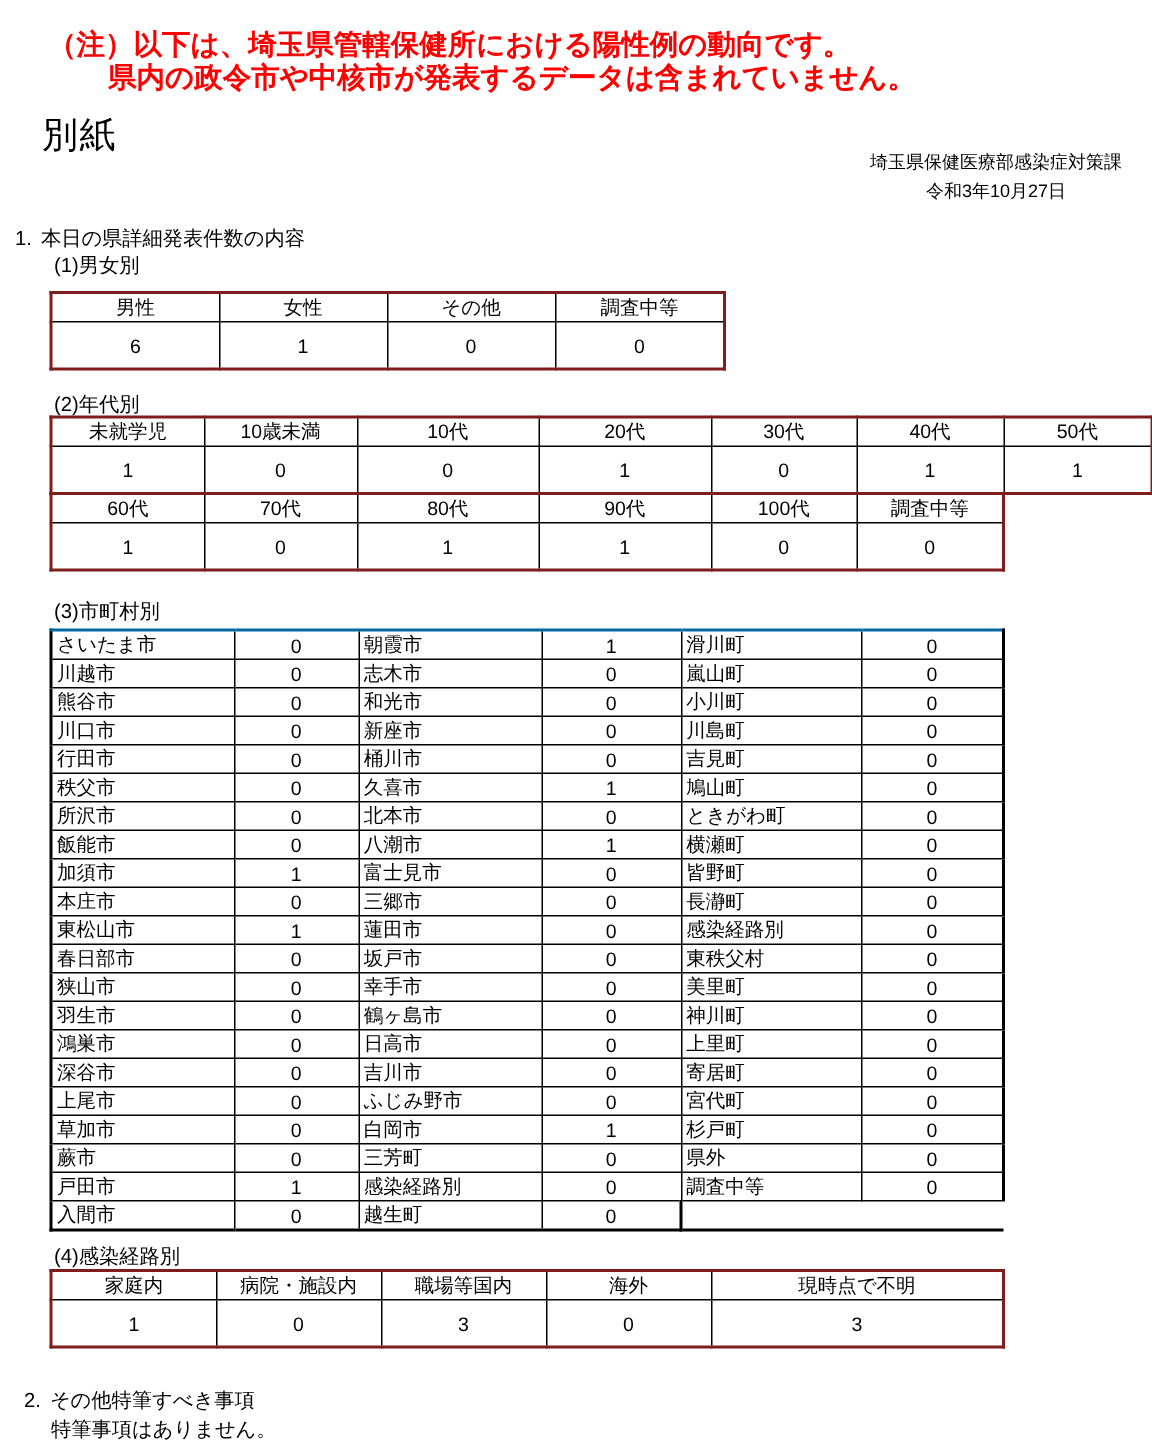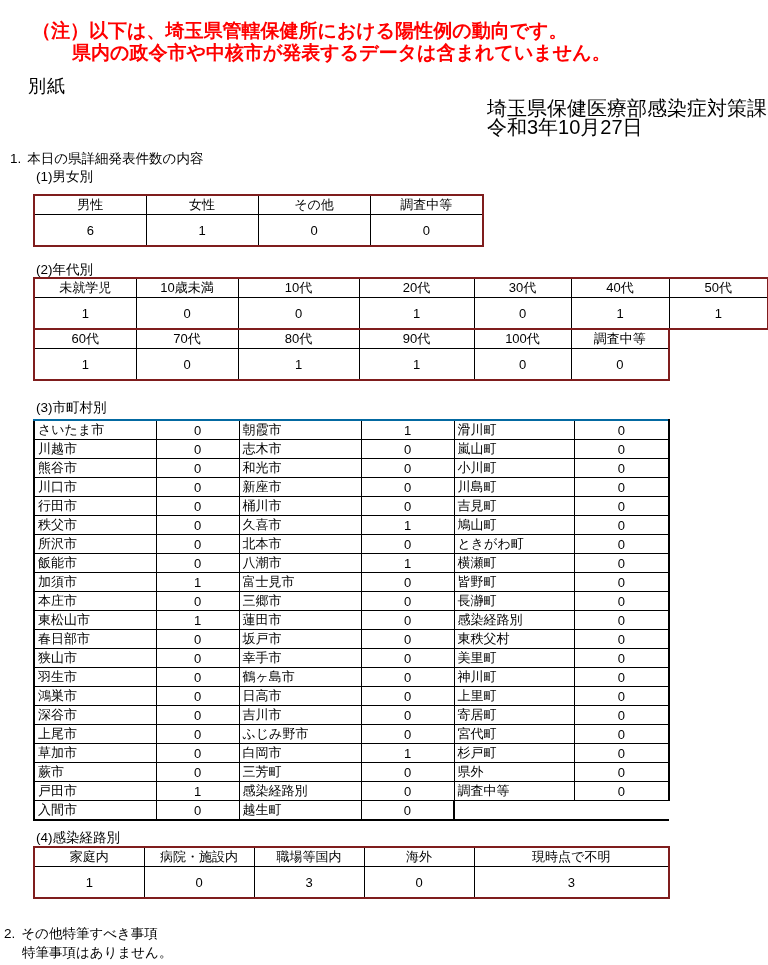--- a/index.html
+++ b/index.html
@@ -5,22 +5,22 @@
   html,body{margin:0;padding:0}
   body{
     width:768px;height:965px;background:#ffffff;position:relative;
     font-family:"Liberation Sans","DejaVu Sans",sans-serif;color:#000;
   }
   .abs{position:absolute}
 
   
   .note{font-weight:bold;color:#ff0000;font-size:19px;line-height:21px;white-space:nowrap}
 
-  .besshi{font-size:18px;letter-spacing:1px}
-  .issuer{right:1px;text-align:left;font-size:20px;line-height:19px;white-space:nowrap}
+  .besshi{font-size:24px;letter-spacing:1px}
+  .issuer{right:20px;text-align:center;font-size:12px;line-height:19px;white-space:nowrap}
 
   .sec-title{font-size:13.5px;white-space:nowrap}
   .sec-num{display:inline-block;margin-right:6px}
   .tbl-label{font-size:13.5px;white-space:nowrap}
 
   table{border-collapse:collapse;table-layout:fixed}
   td{
     border:1px solid #000;text-align:center;vertical-align:middle;
     font-size:13px;padding:0;overflow:hidden;white-space:nowrap;
   }
@@ -351,18 +351,18 @@
     <tr class="vrow">
         <td>1</td>
         <td>0</td>
         <td>3</td>
         <td>0</td>
         <td>3</td>
       </tr>
   </tbody>
 </table>
 
-<div class="abs sec2" style="left:4px;top:924px">
+<div class="abs sec2" style="left:16px;top:924px">
   <div>
     <span class="sec-num">2.</span><span>その他特筆すべき事項</span>
   </div>
   <div style="padding-left:18px">特筆事項はありません。</div>
 </div>
 
 </body></html>

